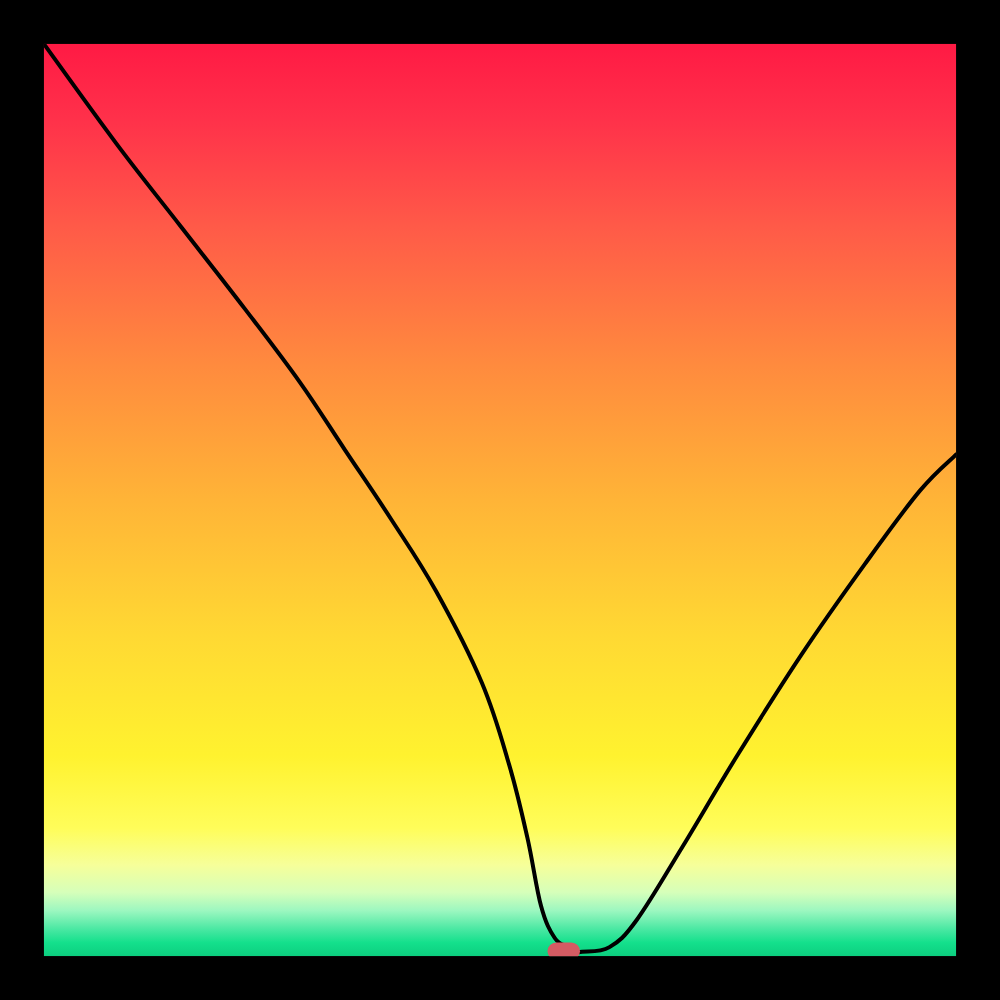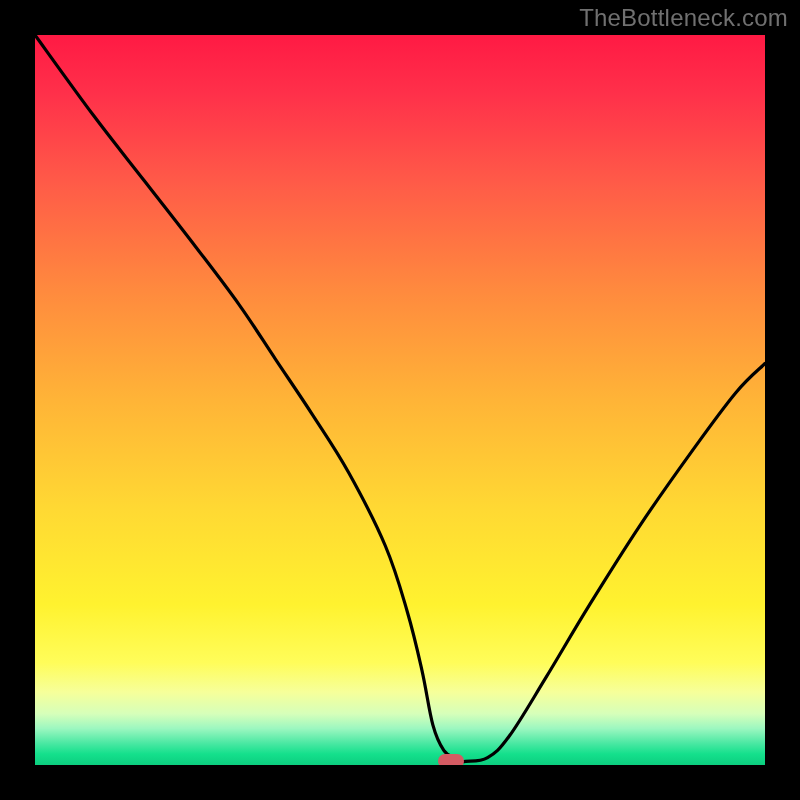--- a/index.html
+++ b/index.html
@@ -62,21 +62,20 @@
     height: 14px;
     border-radius: 7px;
     background: #d45b63;
     transform: translate(-50%, -50%);
   }
 </style>
 </head>
 <body>
 
 <div class="stage">
-  <div class="watermark">TheBottleneck.com</div>
 
   <div class="plot">
     <div class="gradient"></div>
 
     <svg class="curve" viewBox="0 0 730 730" preserveAspectRatio="none">
       <path id="curvePath" d="M 0.00 0.00 C 10.51 14.45, 38.69 54.02, 58.40 80.30 C 78.11 106.58, 91.10 122.35, 109.50 146.00 C 127.90 169.65, 143.52 189.36, 160.60 211.70 C 177.68 234.04, 189.95 249.73, 204.40 270.10 C 218.85 290.47, 227.76 305.14, 240.90 324.85 C 254.04 344.56, 264.26 359.23, 277.40 379.60 C 290.54 399.97, 300.76 414.35, 313.90 438.00 C 327.04 461.65, 339.89 486.03, 350.40 511.00 C 360.91 535.97, 365.73 554.36, 372.30 576.70 C 378.87 599.04, 382.30 614.73, 386.90 635.10 C 391.50 655.47, 393.91 675.40, 397.85 689.85 C 401.79 704.30, 404.86 709.49, 408.80 715.40 C 412.74 721.31, 416.46 720.73, 419.75 722.70 C 423.03 724.67, 425.08 725.69, 427.05 726.35 C 429.02 727.01, 426.10 727.01, 430.70 726.35 C 435.30 725.69, 444.72 727.30, 452.60 722.70 C 460.48 718.10, 463.99 715.25, 474.50 700.80 C 485.01 686.35, 496.55 666.05, 511.00 642.40 C 525.45 618.75, 537.72 596.99, 554.80 569.40 C 571.88 541.81, 587.50 516.69, 605.90 489.10 C 624.30 461.51, 639.92 439.75, 657.00 416.10 C 674.08 392.45, 687.66 373.47, 700.80 357.70 C 713.94 341.93, 724.74 333.76, 730.00 328.50" fill="none" stroke="#000" stroke-width="3.2" stroke-linejoin="round" stroke-linecap="round"></path>
     </svg>
 
     <div class="marker" id="marker" style="left: 416.1px; top: 726.35px;"></div>
   </div>

